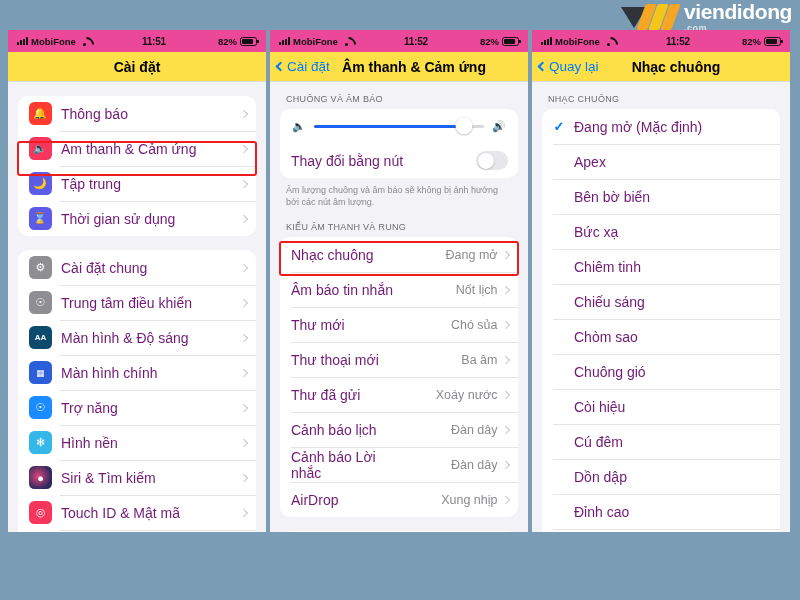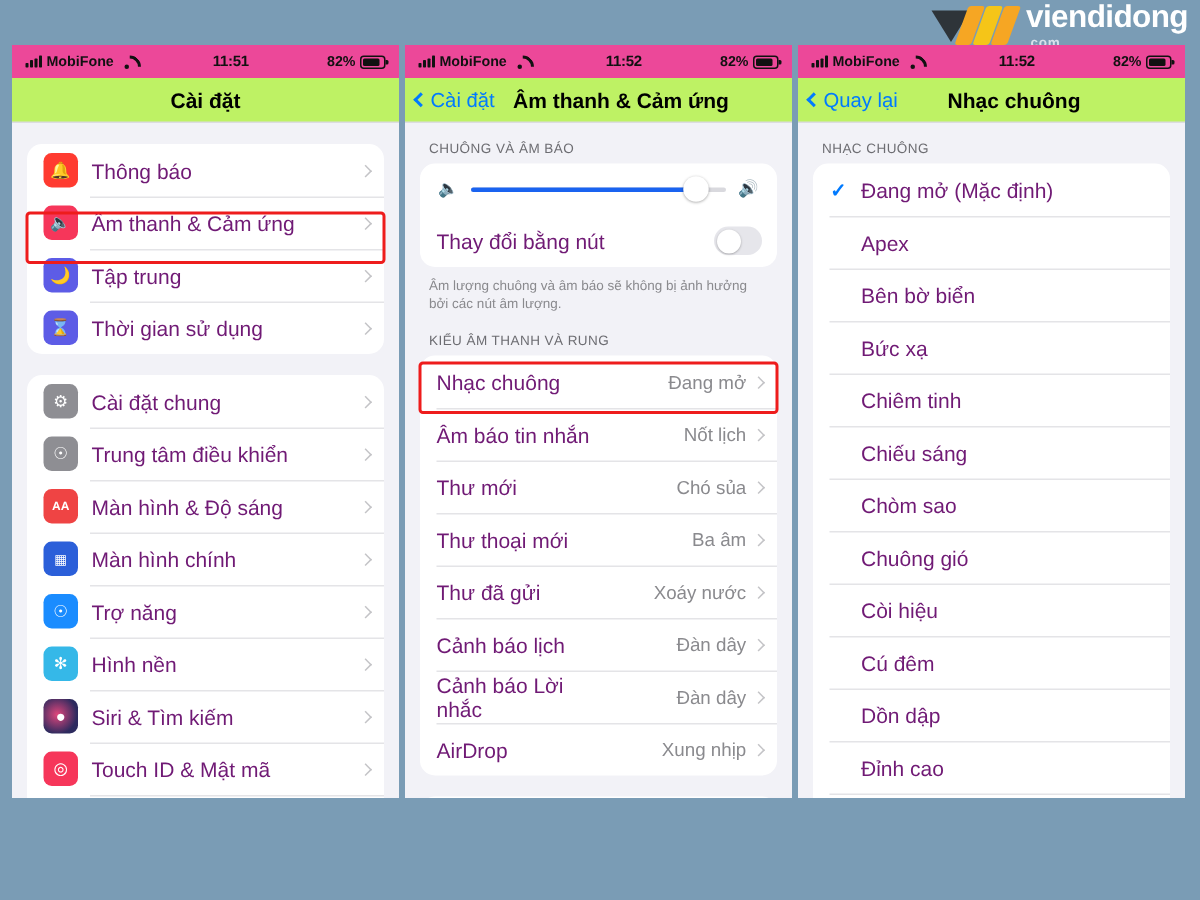--- a/index.html
+++ b/index.html
@@ -51,21 +51,21 @@
     content:""; position:absolute; left:0; top:0; width:11px; height:11px;
     border-radius:50%; border:2.2px solid #111; border-color:#111 transparent transparent transparent;
     transform:rotate(45deg);
   }
   .wifi::after{ content:""; position:absolute; left:4px; top:5.5px; width:3px;height:3px;border-radius:50%;background:#111;}
   .batt { width:17px;height:9px;border:1.2px solid #111;border-radius:2.5px;position:relative;padding:1px;}
   .batt::after{content:"";position:absolute;right:-3px;top:2.5px;width:1.6px;height:3px;background:#111;border-radius:0 1px 1px 0;}
   .batt i{display:block;height:100%;width:82%;background:#111;border-radius:1px;}
 
   .navbar {
-    height:30px; background:#bef264; display:flex; align-items:center;
+    height:30px; background:#fde047; display:flex; align-items:center;
     position:relative; border-bottom:0.5px solid #dcdce0;
   }
   .nav-back { display:flex; align-items:center; gap:3px; color:#007aff; font-size:13.5px; padding-left:7px; z-index:2; }
   .chev-left { width:7px; height:7px; border-left:2px solid #007aff; border-bottom:2px solid #007aff; transform:rotate(45deg); }
   .nav-title { position:absolute; left:0; right:0; text-align:center; font-size:14px; font-weight:700; color:#000; }
   .nav-title.offset { left:40px; right:10px; text-align:center;}
 
   .scroll { height:484px; overflow:hidden; background:#f2f2f7; padding-bottom:4px; }
 
   .group-head { font-size:9px; color:#6d6d72; letter-spacing:0.3px; padding:12px 16px 5px 16px; text-transform:uppercase; }
@@ -178,21 +178,21 @@
           <span class="app-icon" style="background:#8e8e93">⚙</span>
           <span class="row-label">Cài đặt chung</span>
           <span class="chev"></span>
         </div>
         <div class="row withicon">
           <span class="app-icon" style="background:#8e8e93">☉</span>
           <span class="row-label">Trung tâm điều khiển</span>
           <span class="chev"></span>
         </div>
         <div class="row withicon">
-          <span class="app-icon" style="background:#ef4444;font-size:8px;font-weight:700">AA</span>
+          <span class="app-icon" style="background:#0c4a6e;font-size:8px;font-weight:700">AA</span>
           <span class="row-label">Màn hình &amp; Độ sáng</span>
           <span class="chev"></span>
         </div>
         <div class="row withicon">
           <span class="app-icon" style="background:#2b5fd9;font-size:9px">▦</span>
           <span class="row-label">Màn hình chính</span>
           <span class="chev"></span>
         </div>
         <div class="row withicon">
           <span class="app-icon" style="background:#1a8cff">☉</span>

